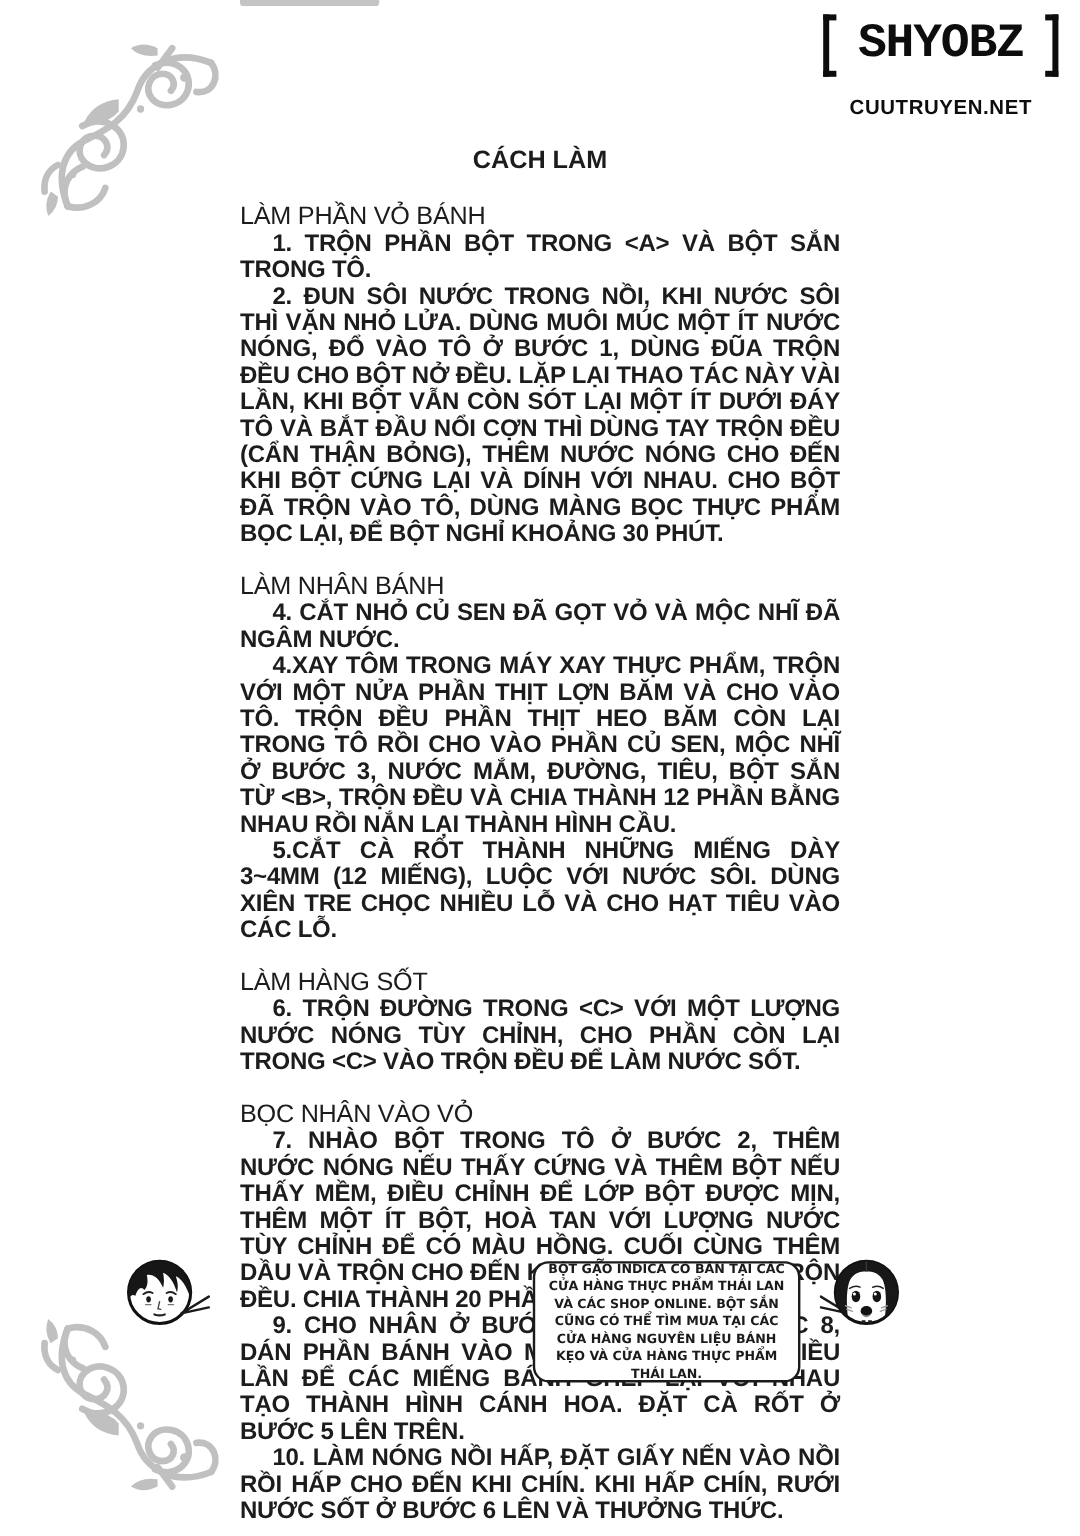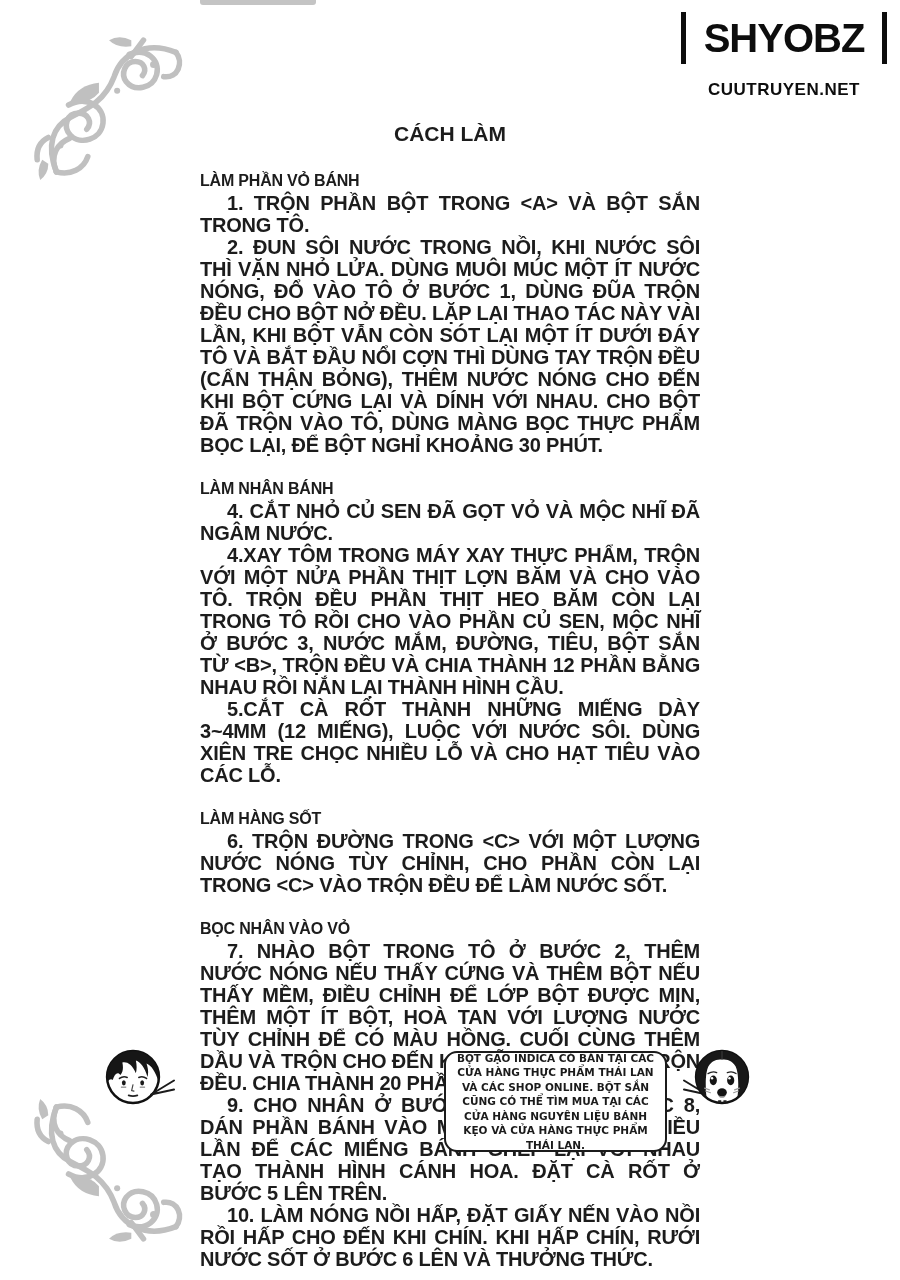--- a/index.html
+++ b/index.html
@@ -15,36 +15,36 @@
   .smudge{
     position:absolute;left:200px;top:0;width:116px;height:5px;
     background:#c4c4c4;border-radius:0 0 3px 3px;
   }
   
   .flourish{position:absolute;width:162px;height:162px;}
   .flourish.top{left:24px;top:24px;}
   .flourish.bottom{left:24px;top:1093px;transform:scaleY(-1);}
   
   .logo{position:absolute;right:18px;top:12px;width:196px;text-align:center;color:#0d0d0d;}
-  .logo-row{display:flex;align-items:center;justify-content:center;gap:18px;}
+  .logo-row{display:flex;align-items:center;justify-content:center;gap:18px;font-family:Liberation Mono, monospace;}
   .bracket{width:11px;height:52px;box-sizing:border-box;}
   .bracket.l{border-left:5px solid #0d0d0d;border-top:5px solid #0d0d0d;border-bottom:5px solid #0d0d0d;}
   .bracket.r{border-right:5px solid #0d0d0d;border-top:5px solid #0d0d0d;border-bottom:5px solid #0d0d0d;}
   .logo-word{font-size:40px;font-weight:800;letter-spacing:-1px;line-height:48px;}
   .logo-sub{font-size:17px;font-weight:800;letter-spacing:.5px;margin-top:16px;}
   
   .content{position:absolute;left:200px;top:122px;width:500px;}
   .page-title{
     text-align:center;font-size:21px;font-weight:800;
     letter-spacing:0;margin:0 0 24px 0;
   }
   .section{margin:0 0 22px 0;}
   .section:last-child{margin-bottom:14px;}
   .sec-heading{
-    font-size:16px;font-weight:700;line-height:22px;margin:0;letter-spacing:-.2px;
+    font-size:21px;font-weight:400;line-height:22px;margin:0;letter-spacing:-.2px;
   }
   .para{
     font-size:20px;font-weight:700;line-height:22px;letter-spacing:-.2px;
     text-align:justify;text-indent:27px;margin:0;
   }
   
   .avatar{position:absolute;width:58px;height:58px;}
   .bubble{
     position:absolute;box-sizing:border-box;
     background:#fff;border:2px solid #1b1b1b;border-radius:13px;

